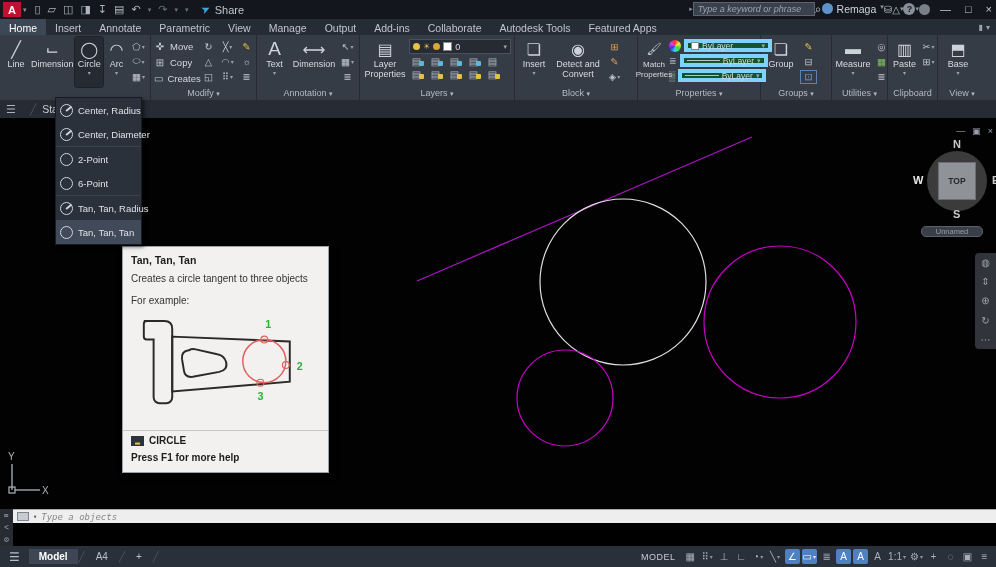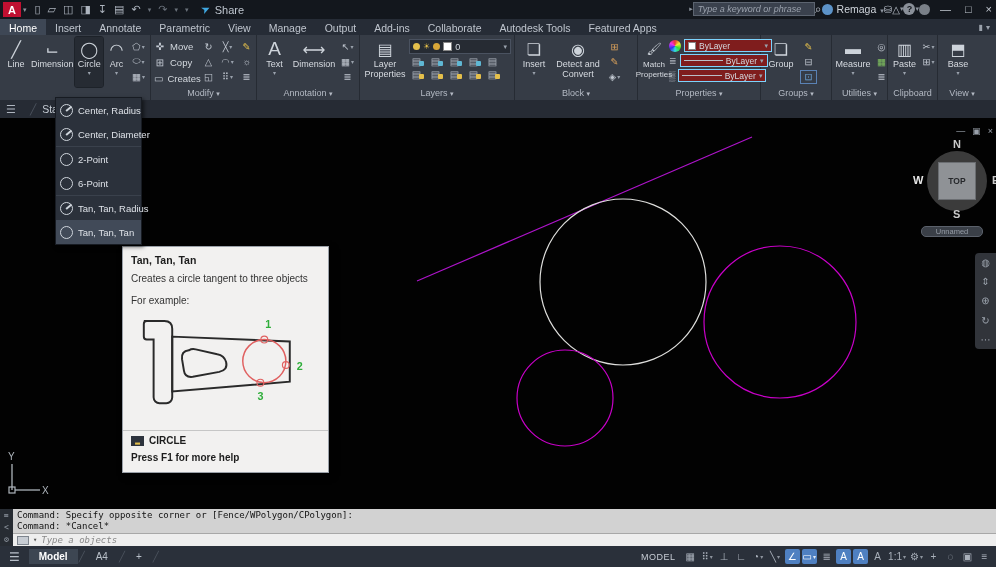--- a/index.html
+++ b/index.html
@@ -15,21 +15,21 @@
   .qat { display:flex; align-items:center; gap:7px; margin-left:8px; color:#aeb5bf; font-size:11px; }
   .qat .g { cursor:default; }
   .qat .dim { color:#6a717b; }
   .share { color:#bfc6cf; display:flex; gap:4px; align-items:center; margin-left:6px; }
   .share .plane { color:#3fa7e0; display:inline-block; transform:rotate(-25deg); font-size:11px; }
   #win-title { position:absolute; left:323px; top:3px; color:#c9ced6; font-size:11px; display:flex; gap:14px; }
   #tb-right { position:absolute; right:4px; top:2px; display:flex; align-items:center; }
   #searchbox { width:122px; height:14px; background:#3a414d; border:1px solid #5c6470;
     color:#9aa1ac; font-size:9px; font-style:italic; padding:0 4px; display:flex; align-items:center; }
   .tbicon { color:#b6bdc7; font-size:10px; }
-  .userblock { display:flex; align-items:flex-end; gap:4px; color:#cfd4db; font-size:10.5px; }
+  .userblock { display:flex; align-items:flex-start; gap:4px; color:#cfd4db; font-size:10.5px; }
   .avatar-dot { width:11px; height:11px; border-radius:50%; background:#5c93c9; }
   .helpcircle { width:12px; height:12px; border-radius:50%; background:#8a9099; color:#13171d;
     font-size:9px; font-weight:bold; display:flex; align-items:center; justify-content:center; }
   .winbtns { display:flex; gap:14px; margin-left:10px; color:#c3c9d1; font-size:11px; }
 
   
   #tabrow { position:absolute; top:19px; left:0; width:996px; height:16px;
     background:#262c36; display:flex; align-items:stretch; font-size:10.5px; color:#bfc5ce; }
   .rtab { padding:1px 9px 0; display:flex; align-items:center; }
   .rtab.active { background:#3e4755; color:#fff; }
@@ -65,21 +65,21 @@
     background:conic-gradient(#e33,#ee3,#3d3,#3dd,#33e,#e3e,#e33); }
   .ldrop { height:15px; background:#262b33; border:1px solid #4a5260; display:flex;
     align-items:center; gap:3px; font-size:9px; color:#d5dae0; padding:0 3px; }
   .ldrop .sw { width:9px; height:9px; background:#fff; border:1px solid #888; }
   .ldrop .dcaret { margin-left:auto; font-size:7px; color:#9aa2ad; }
   .dot-ic { width:7px; height:7px; border-radius:50%; display:inline-block; }
   .stackrow { display:flex; gap:4px; }
   .stack { position:relative; font-size:10px; color:#aeb5bf; width:15px; text-align:center; }
   .stack i { position:absolute; right:0; bottom:1px; width:5px; height:5px; border-radius:1px; }
   .stack i.y { background:#e4bf4b; } .stack i.c { background:#5fb7d4; }
-  .propdrop { width:88px; height:13px; background:#7f1d1d; border:1px solid #7dd3fc;
+  .propdrop { width:88px; height:13px; background:#14532d; border:4px solid #7dd3fc;
     display:flex; align-items:center; gap:3px; font-size:8.5px; color:#d5dae0; padding:0 3px; }
   .propdrop .linep { flex:1; height:1px; background:#b9bfc7; }
   .propdrop .dcaret { font-size:7px; color:#9aa2ad; }
 
   
   #tabstrip { position:absolute; top:100px; left:0; width:996px; height:18px;
     background:#262b34; display:flex; align-items:center; color:#c6ccd4; font-size:10.5px; }
   #tabstrip .burger { margin:0 8px 0 6px; color:#aeb5bf; font-size:11px; }
   #tabstrip .slash { color:#4c535e; margin:0 6px; }
 
@@ -625,24 +625,20 @@
     </div>
   </div>
 
   <div id="cmd">
     <div id="cmd-gutter">
       <span>≡</span>
       <span>&lt;</span>
       <span style="margin-top:auto;margin-bottom:2px">⚙</span>
     </div>
     <div id="cmd-main">
-      <div id="cmd-hist">
-        <div>Command: Specify opposite corner or [Fence/WPolygon/CPolygon]:</div>
-        <div>Command: *Cancel*</div>
-      </div>
       <div id="cmd-input">
         <span class="boxic"></span>
         <span class="icaret">▾</span>
         <span class="ph">Type a objects</span>
       </div>
     </div>
   </div>
 
   <div id="statusbar">
     <span class="burger">☰</span>

